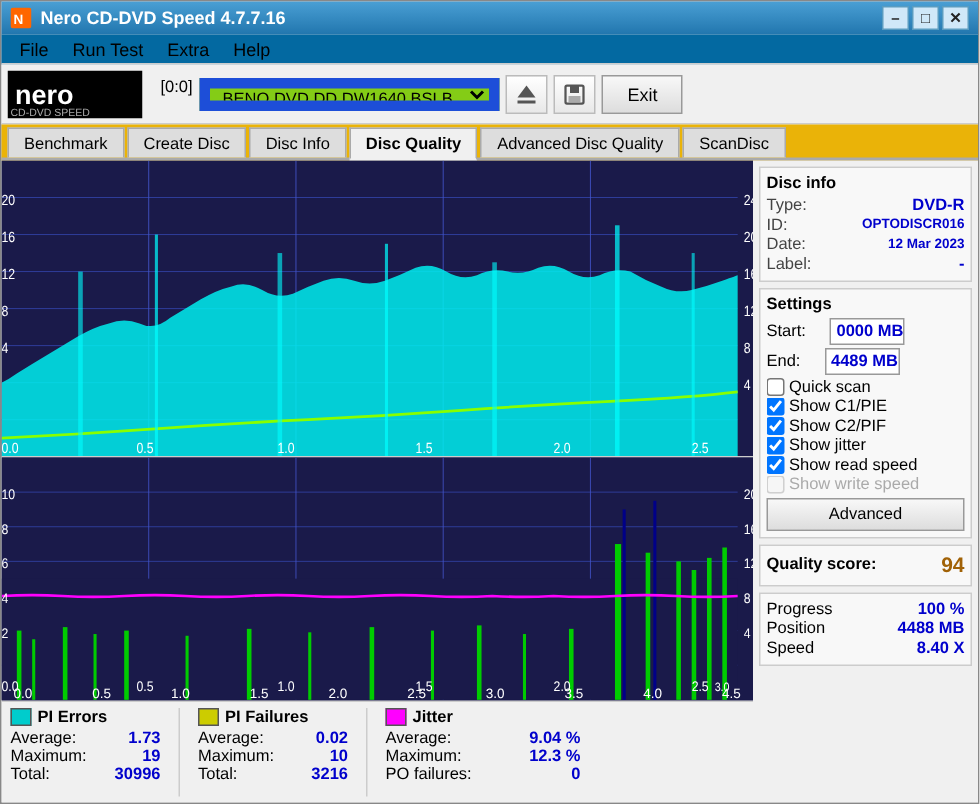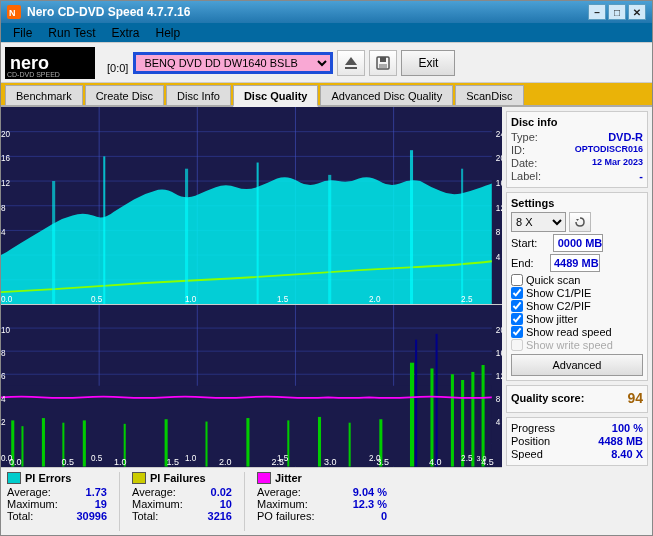--- a/index.html
+++ b/index.html
@@ -74,29 +74,29 @@
       border-bottom: 1px solid #ccc;
       gap: 4px;
     }
     .nero-logo {
       width: 90px;
       height: 32px;
       margin-right: 8px;
     }
     .drive-select {
       display: flex;
-      align-items: flex-end;
+      align-items: flex-start;
       gap: 3px;
     }
     .drive-combo {
       height: 22px;
       font-size: 11px;
       padding: 0 4px;
-      border: 3px solid #1d4ed8;
-      background: #f9a8d4;
+      border: 7px solid #1d4ed8;
+      background: #84cc16;
       min-width: 200px;
     }
     .toolbar-icon-btn {
       width: 28px;
       height: 26px;
       border: 1px solid #bbb;
       background: linear-gradient(to bottom, #fff, #e8e8e8);
       display: flex;
       align-items: center;
       justify-content: center;
@@ -569,31 +569,20 @@
           <span class="info-value" style="font-size:9px;">12 Mar 2023</span>
         </div>
         <div class="info-row">
           <span class="info-label">Label:</span>
           <span class="info-value">-</span>
         </div>
       </div>
 
       <div class="panel-section">
         <div class="section-title">Settings</div>
-        <div class="settings-row">
-          <select class="speed-combo">
-            <option>8 X</option>
-          </select>
-          <div class="toolbar-icon-btn" style="width:22px;height:20px;">
-            <svg width="12" height="12">
-              <path d="M6,2 Q10,2 10,6 Q10,10 6,10 Q2,10 2,6" stroke="#555" stroke-width="1.5" fill="none"></path>
-              <polygon points="2,3 5,3 3.5,5" fill="#555"></polygon>
-            </svg>
-          </div>
-        </div>
         <div class="input-row">
           <span>Start:</span>
           <input type="text" class="mb-input" style="color: rgb(0, 0, 204); font-weight: bold;" value="0000 MB">
         </div>
         <div class="input-row">
           <span>End:</span>
           <input type="text" class="mb-input" style="color: rgb(0, 0, 204); font-weight: bold;" value="4489 MB">
         </div>
         <div class="checkbox-row">
           <input type="checkbox" style="">

